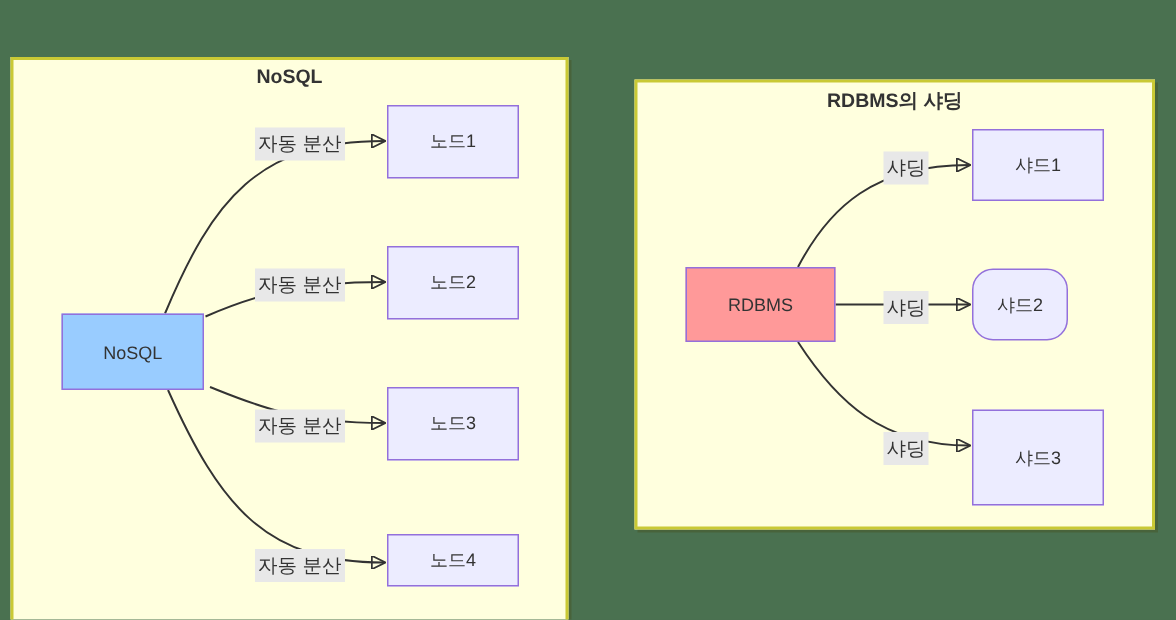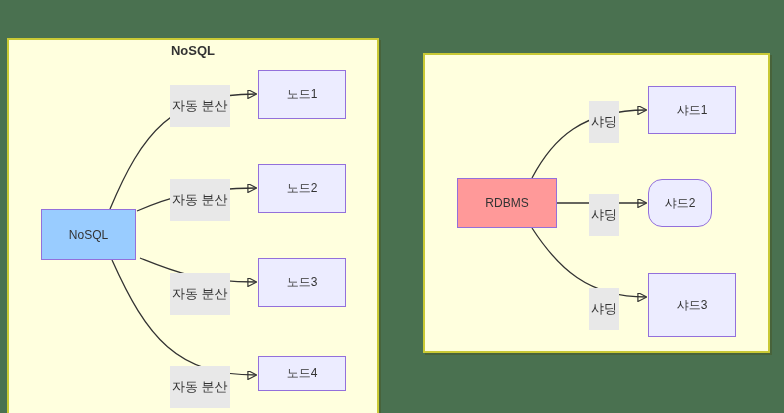--- a/index.html
+++ b/index.html
@@ -42,21 +42,21 @@
     border:1px solid var(--node-border);
     display:flex;align-items:center;justify-content:center;
     font-size:12px;color:var(--text);
   }
   .root-blue{background:var(--root-nosql-fill);}
   .root-pink{background:var(--root-rdbms-fill);}
   .edge-label{
     position:absolute;
     background:var(--label-bg);
     font-size:13px;line-height:16px;color:var(--text);
-    padding:13px 2px;white-space:nowrap;
+    padding:3px 2px;white-space:nowrap;
   }
   
   .n-root{left:32px;top:169px;width:95px;height:51px;}
   .n-1{left:249px;top:30px;width:88px;height:49px;}
   .n-2{left:249px;top:124px;width:88px;height:49px;}
   .n-3{left:249px;top:218px;width:88px;height:49px;}
   .n-4{left:249px;top:316px;width:88px;height:35px;}
   .l-1{left:161px;top:45px;}
   .l-2{left:161px;top:139px;}
   .l-3{left:161px;top:233px;}
@@ -94,20 +94,21 @@
   <span class="edge-label l-4">자동 분산</span>
 
   <div class="node root-blue n-root">NoSQL</div>
   <div class="node n-1">노드1</div>
   <div class="node n-2">노드2</div>
   <div class="node n-3">노드3</div>
   <div class="node n-4">노드4</div>
 </div>
 
 <div class="panel panel-right">
+  <div class="panel-title">RDBMS의 샤딩</div>
 
   <svg class="edges" viewBox="0 0 343 296" width="343" height="296">
     <defs>
       <marker id="arrow-r" viewBox="0 0 10 10" refX="9" refY="5" markerWidth="10" markerHeight="9" markerUnits="userSpaceOnUse" orient="auto">
         <path d="M0,0 L10,5 L0,10 z" fill="#333333"></path>
       </marker>
     </defs>
     <path d="M107,123 C128,83 158,55 221,55" marker-end="url(#arrow-r)"></path>
     <path d="M132,148 L221,148" marker-end="url(#arrow-r)"></path>
     <path d="M107,173 C133,213 163,242 221,242" marker-end="url(#arrow-r)"></path>

